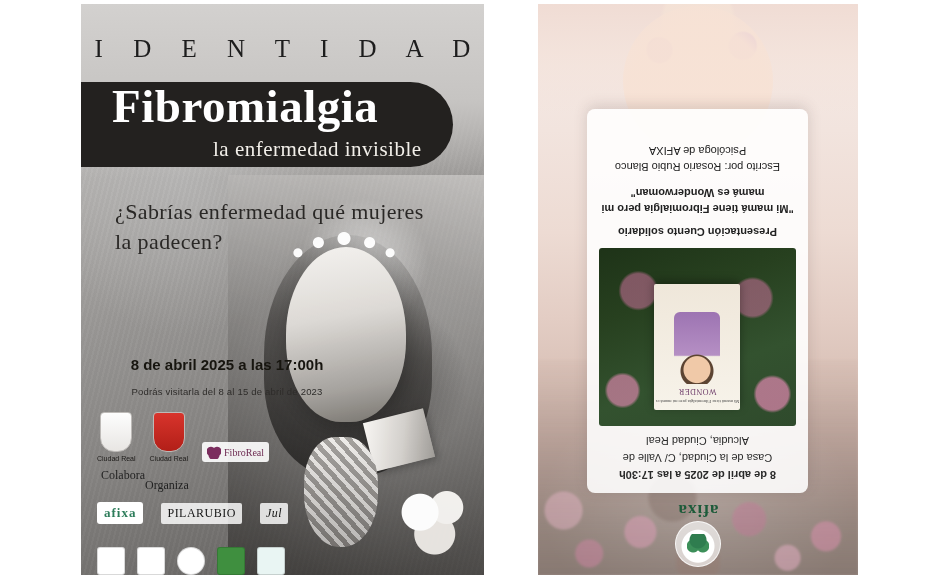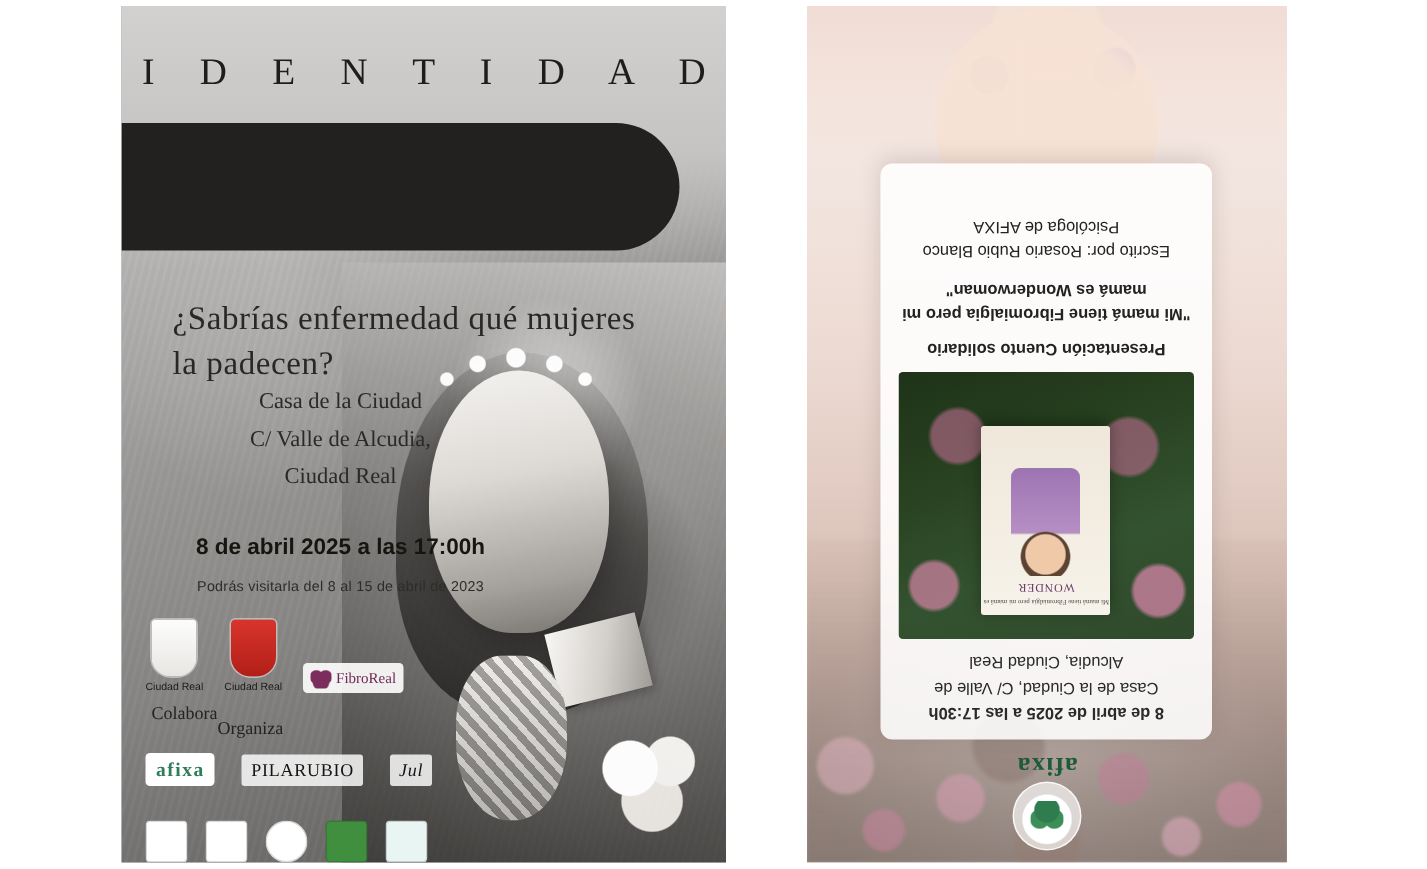--- a/index.html
+++ b/index.html
@@ -553,28 +553,25 @@
       <div class="pl-face"></div>
       <div class="pl-crown"></div>
       <div class="pl-cards"></div>
       <div class="pl-pineapple"></div>
       <div class="pl-flower"></div>
     </div>
 
     <div class="pl-identidad">I D E N T I D A D</div>
 
     <div class="pl-blackbar"></div>
+    <div class="pl-fibro">Fibromialgia</div>
+    <div class="pl-invisible">la enfermedad invisible</div>
 
     <div class="pl-q">¿Sabrías enfermedad qué mujeres la padecen?</div>
 
-    <div class="pl-place">
-      <div>Casa de la Ciudad</div>
-      <div>C/ Valle de Alcudia,</div>
-      <div>Ciudad Real</div>
-    </div>
 
     <div class="pl-date">8 de abril 2025 a las 17:00h</div>
     <div class="pl-visit">Podrás visitarla del 8 al 15 de abril de 2023</div>
 
     <div class="pl-logorow1">
       <div class="logo-unit">
         <div class="shield"></div>
         <div class="caption">Ciudad Real</div>
       </div>
       <div class="logo-unit">

